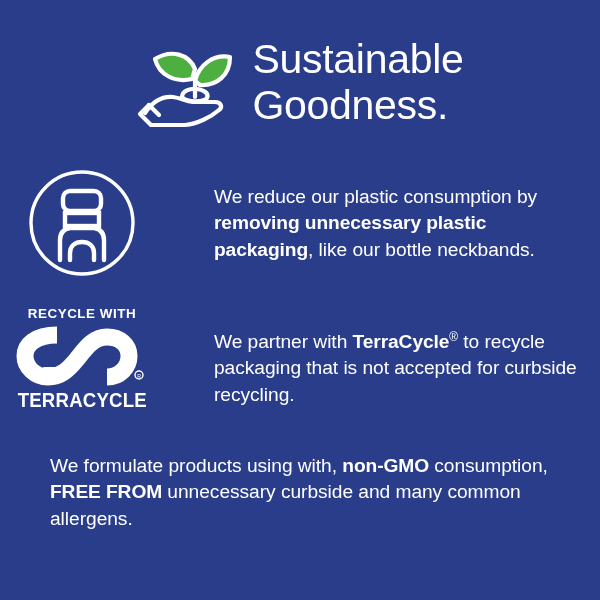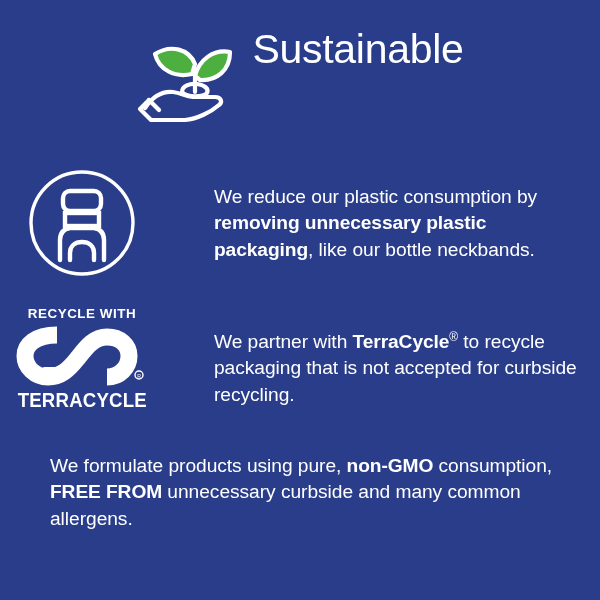--- a/index.html
+++ b/index.html
@@ -25,21 +25,21 @@
 
   
   .header {
     position: absolute;
     left: 0;
     top: 26px;
     width: 600px;
     height: 112px;
     display: flex;
     flex-direction: row;
-    align-items: flex-start;
+    align-items: center;
     justify-content: center;
   }
   .header-logo {
     width: 104px;
     height: 98px;
     flex: 0 0 auto;
     margin-right: 12px;
     margin-top: 4px;
   }
   .header-title {
@@ -181,20 +181,21 @@
                  L 78 67 C 84 67, 86 72, 82 75
                  C 74 82, 60 89, 48 90 L 26 90" fill="none" stroke="#ffffff" stroke-width="4.2" stroke-linejoin="round" stroke-linecap="round"></path>
 
         <path d="M26 90 L 14 90 L 3 79 L 12 70" fill="none" stroke="#ffffff" stroke-width="4.2" stroke-linejoin="round" stroke-linecap="round"></path>
         <path d="M12 70 L 22 80" fill="none" stroke="#ffffff" stroke-width="4.2" stroke-linecap="round"></path>
       </svg>
     </div>
 
     <div class="header-title">
       <span class="line">Sustainable</span>
+      <span class="line">Goodness.</span>
     </div>
 
   </div>
 
   <div class="row row-1">
 
     <div class="icon-cell">
       <div>
         <svg viewBox="0 0 110 110" width="110" height="110" aria-hidden="true">
           <circle cx="55" cy="55" r="51" fill="none" stroke="#ffffff" stroke-width="3.4"></circle>
@@ -253,18 +254,18 @@
     <div class="text-cell">
       <span>We partner with </span><b>TerraCycle</b><sup>®</sup><span> to recycle packaging that is not accepted for curbside recycling.</span>
     </div>
 
   </div>
 
   <div class="row row-3">
 
 
     <div class="text-cell">
-      <span>We formulate products using pure, </span><b>non-GMO</b><span> consumption, </span><b>FREE FROM</b><span> unnecessary curbside and many common allergens.</span>
+      <span>We formulate products using with, </span><b>non-GMO</b><span> consumption, </span><b>FREE FROM</b><span> unnecessary curbside and many common allergens.</span>
     </div>
 
   </div>
 
 </div>
 
 </body></html>

